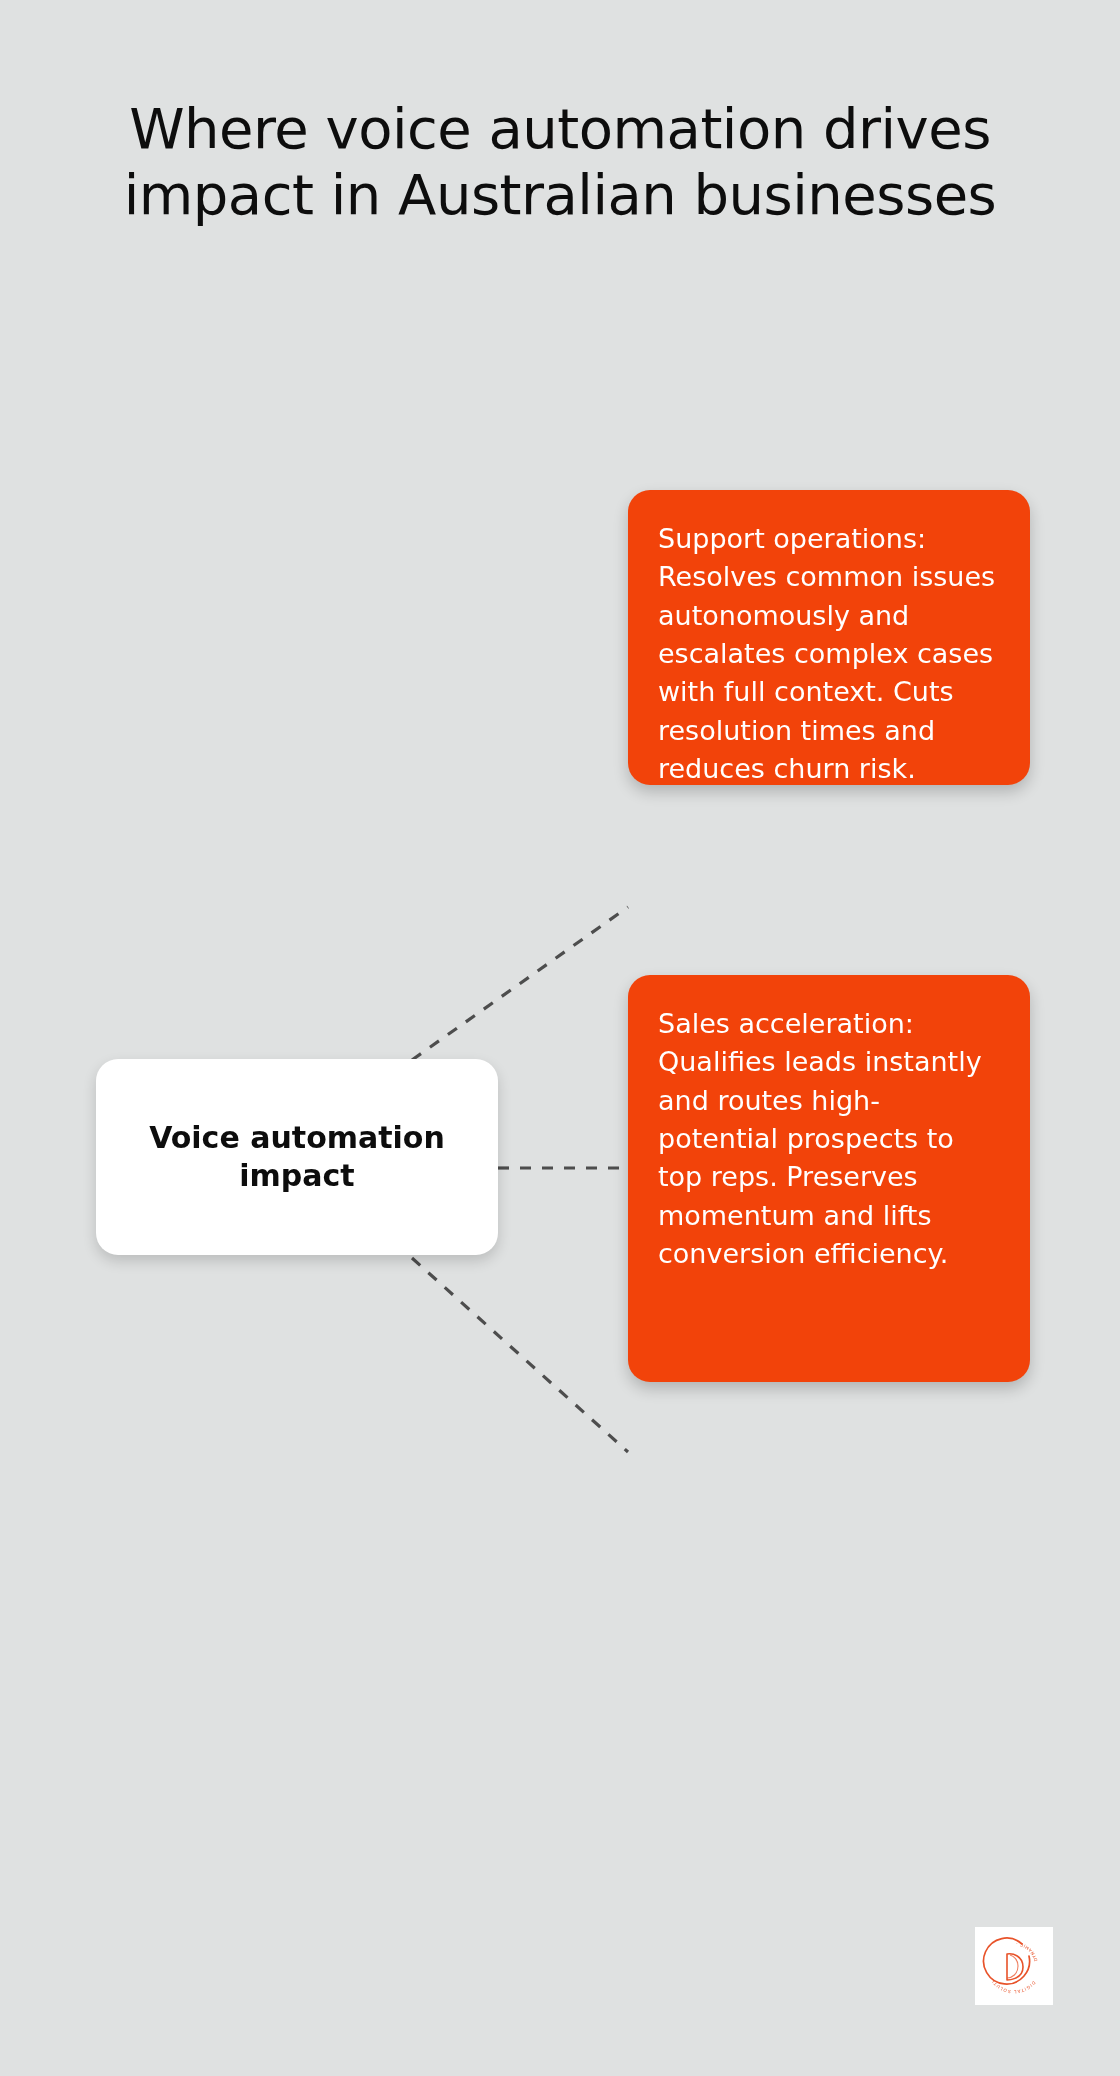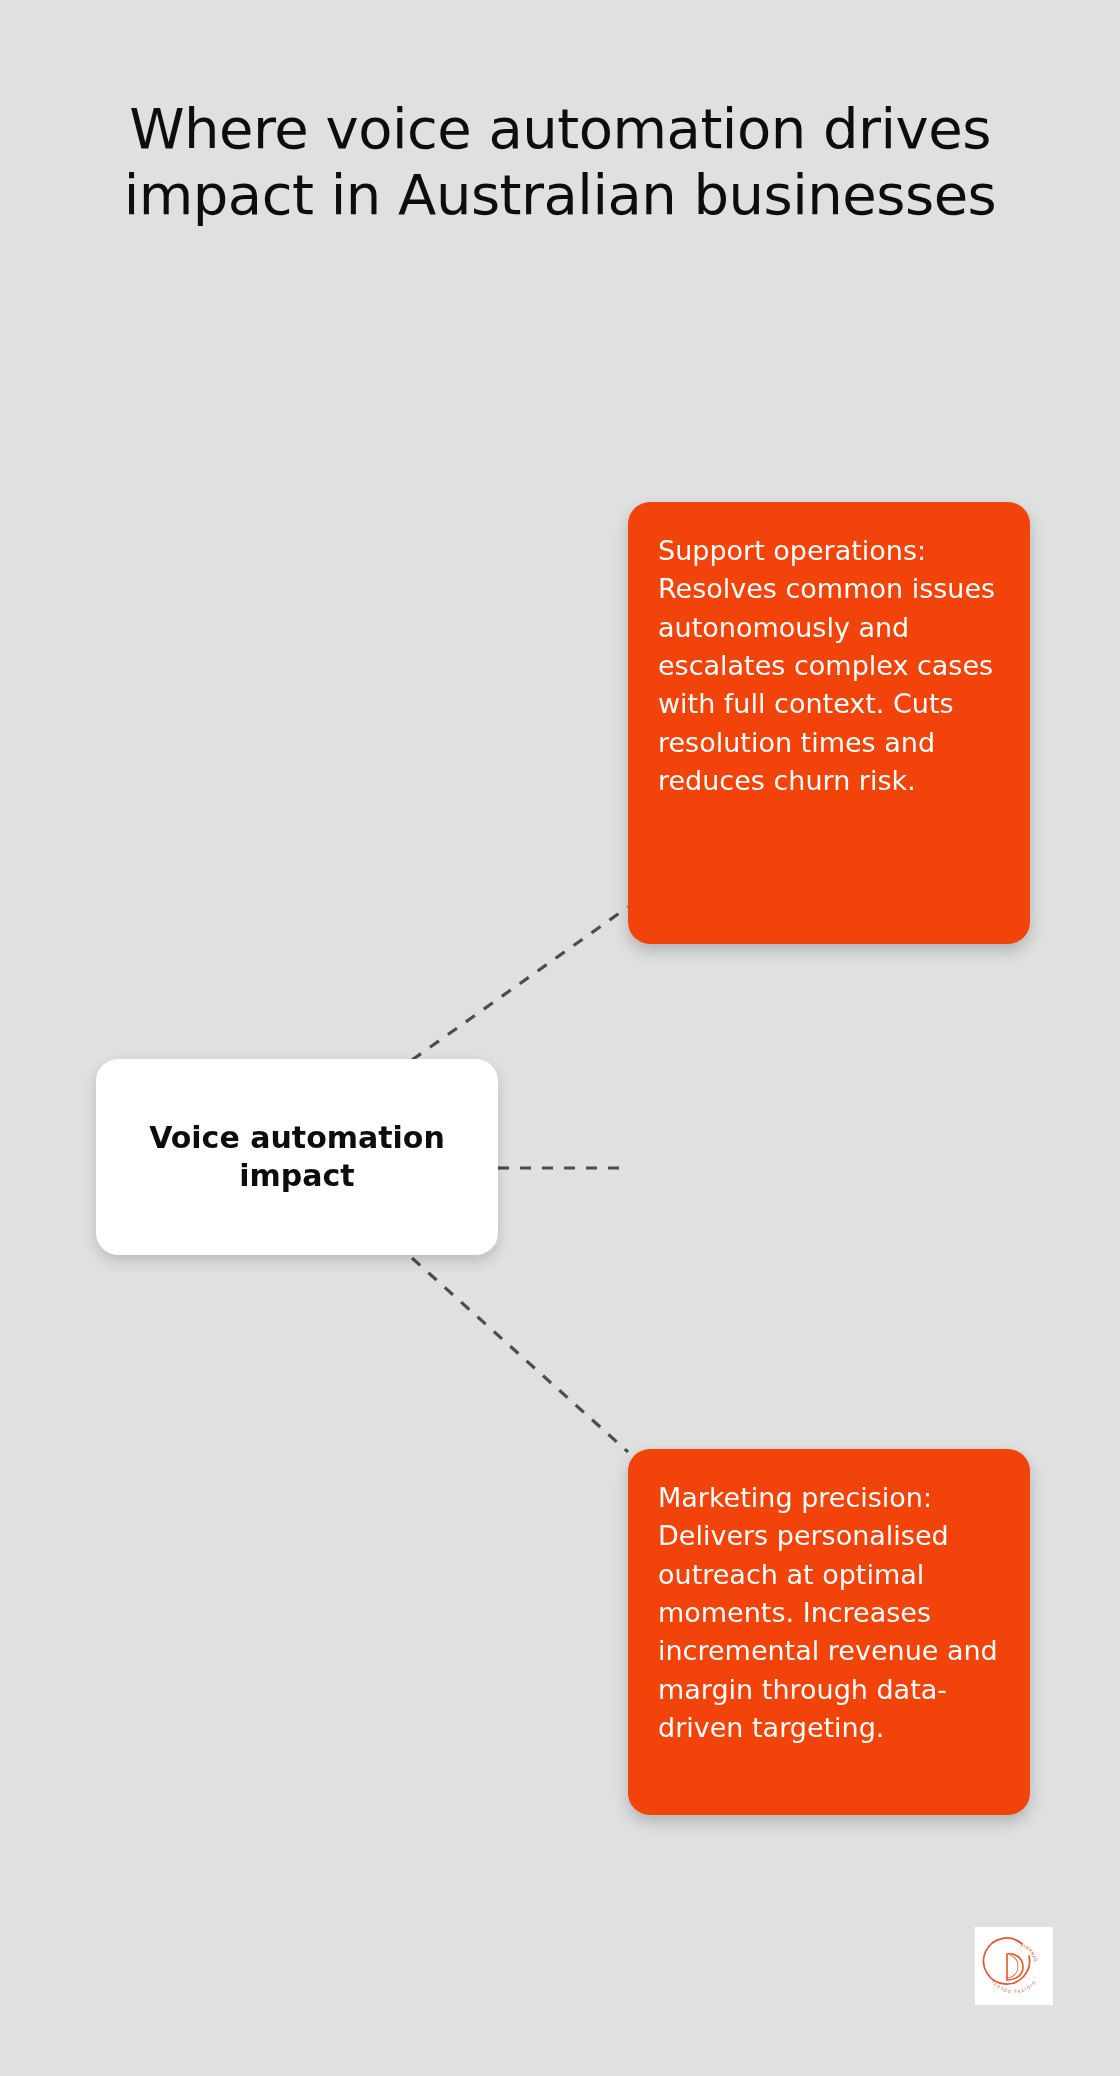--- a/index.html
+++ b/index.html
@@ -89,21 +89,21 @@
     box-sizing: border-box;
     padding: 30px 30px 26px 30px;
   }
   .card-text {
     font-family: "DejaVu Sans", sans-serif;
     font-weight: normal;
     font-size: 27px;
     line-height: 1.42;
     color: #ffffff;
   }
-  #card-0 { top: 502px; height: 442px; }
+  #card-0 { top: 490px; height: 295px; }
   #card-1 { top: 975px; height: 407px; }
   #card-2 { top: 1449px; height: 366px; }
 
   
   .logo-box {
     position: absolute;
     left: 975px;
     top: 1927px;
     width: 78px;
     height: 78px;
@@ -128,24 +128,24 @@
   </svg>
 
   <div class="center-node">
     <div class="center-node-label">Voice automation impact</div>
   </div>
 
   <div class="card" id="card-0">
     <div class="card-text">Support operations: Resolves common issues autonomously and escalates complex cases with full context. Cuts resolution times and reduces churn risk.</div>
   </div>
 
+  <div class="card" id="card-1">
+    <div class="card-text">Sales acceleration: Qualifies leads instantly and routes high-potential prospects to top reps. Preserves momentum and lifts conversion efficiency.</div>
+  </div>
 
-  <div class="card" id="card-2">
-    <div class="card-text">Marketing precision: Delivers personalised outreach at optimal moments. Increases incremental revenue and margin through data-driven targeting.</div>
-  </div>
 
   <div class="logo-box">
     <svg width="64" height="64" viewBox="0 0 64 64">
       <defs>
         <path id="ringTop" d="M 32 32 m -24 0 a 24 24 0 1 1 48 0 a 24 24 0 1 1 -48 0" fill="none"></path>
         <path id="ringPathTop" d="M 56 32 a 24 24 0 0 0 -24 -24" fill="none"></path>
         <path id="ringPathBottom" d="M 52.97 44 a 24 24 0 0 1 -41.94 0" fill="none"></path>
       </defs>
 
       <path d="M 40 10 A 23 23 0 1 0 47 22" fill="none" stroke="#e8532a" stroke-width="1.7" stroke-linecap="round"></path>

